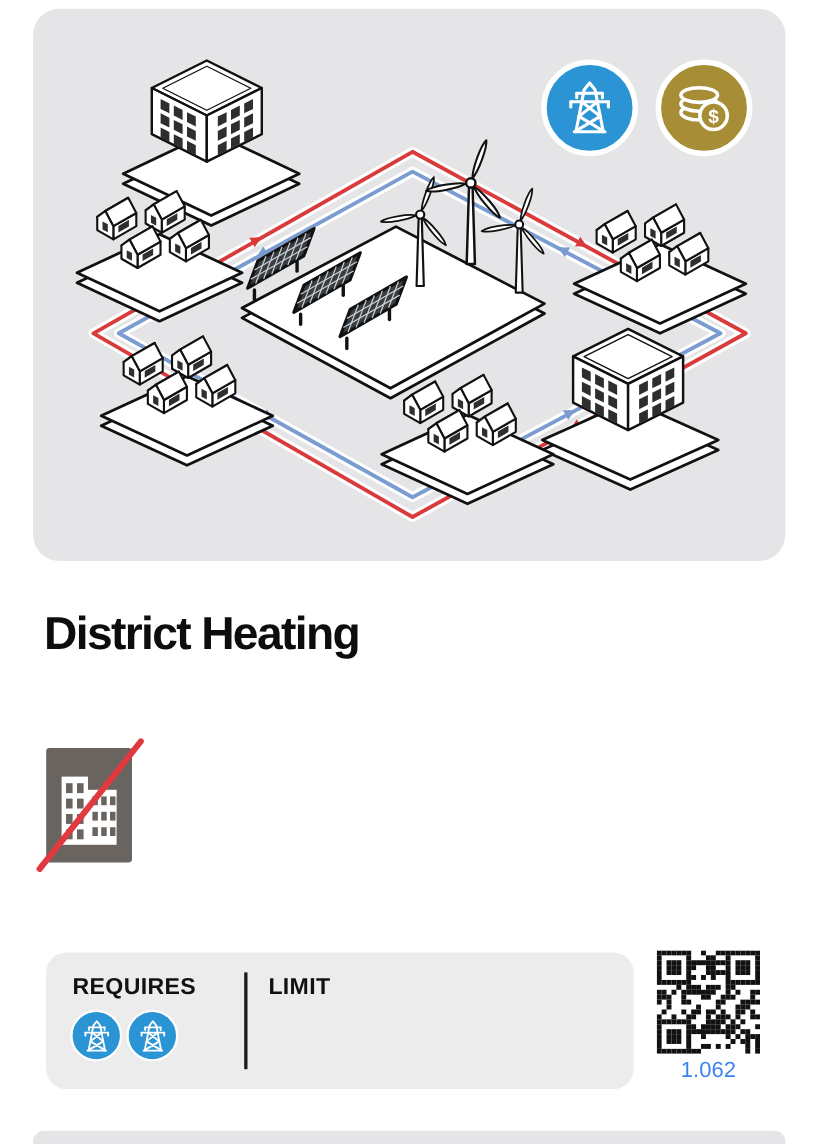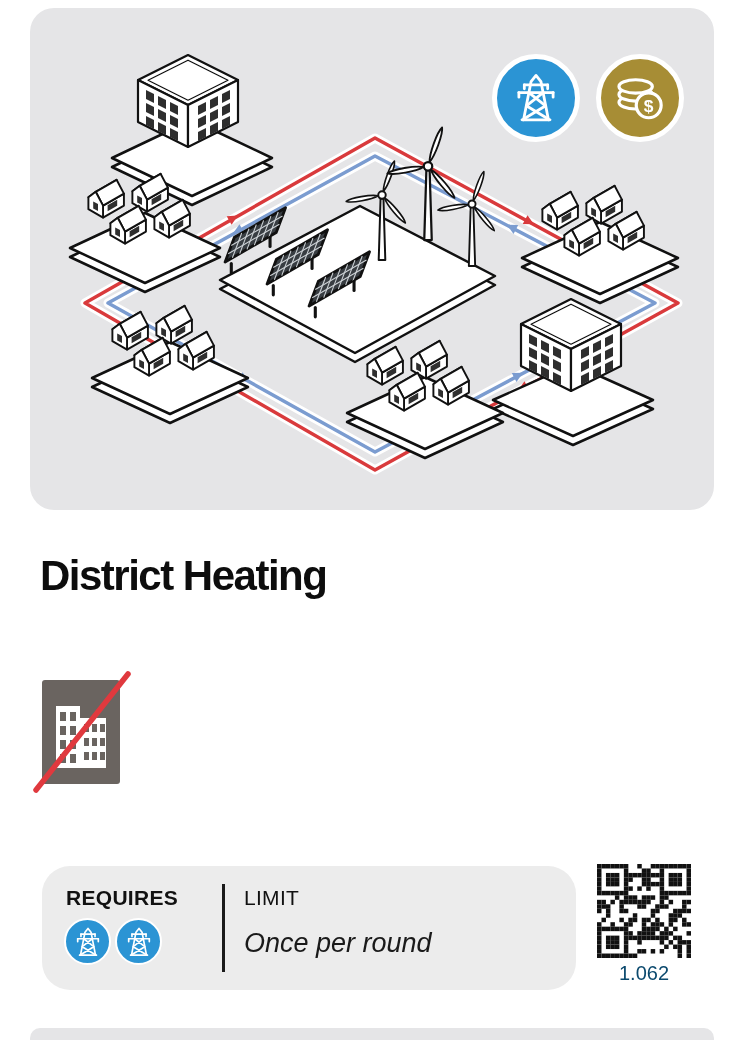--- a/index.html
+++ b/index.html
@@ -9,31 +9,31 @@
   .scene{position:absolute;left:0;top:0;width:684px;height:502px}
 
   .badge{position:absolute;border-radius:50%;border:5px solid #fff;display:flex;align-items:center;justify-content:center}
   .badge.electricity{width:88px;height:88px;top:46px;right:134px;background:#2B94D4}
   .badge.money{width:88px;height:88px;top:46px;right:30px;background:#A78D35}
 
   .title{position:absolute;left:40px;top:552px;font-size:42px;font-weight:800;color:#0d0d0d;letter-spacing:-1.5px}
 
   .restriction{position:absolute;left:32px;top:670px;width:100px;height:124px}
 
-  .infobox{position:absolute;left:42px;top:866px;width:534px;height:124px;background:#ececec;border-radius:28px}
+  .infobox{position:absolute;left:42px;top:866px;width:534px;height:124px;background:#ececec;border-radius:18px}
   .req-label{position:absolute;left:24px;top:20px;font-size:21px;font-weight:700;color:#111;letter-spacing:.3px}
   .req-icons{position:absolute;left:22px;top:52px;display:flex;gap:4px}
   .mini-badge{width:47px;height:47px;border-radius:50%;background:#2B94D4;border:2.5px solid #fff;display:flex;align-items:center;justify-content:center}
   .divider{position:absolute;left:180px;top:18px;width:2.5px;height:88px;background:#1a1a1a}
-  .limit-label{position:absolute;left:202px;top:20px;font-size:21px;font-weight:400;color:#111;letter-spacing:.3px}
+  .limit-label{position:absolute;left:202px;top:20px;font-size:21px;font-weight:700;color:#111;letter-spacing:.3px}
   .limit-value{position:absolute;left:202px;top:62px;font-size:27px;font-style:italic;color:#1a1a1a}
 
   .qr-block{position:absolute;left:596px;top:864px;width:96px;text-align:center}
   .qr-block svg{width:94px;height:94px;display:block;margin:0 auto}
-  .qr-caption{font-size:20px;color:#0c4a6e;margin-top:4px;display:block}
+  .qr-caption{font-size:20px;color:#3b82f6;margin-top:4px;display:block}
 
   .bottom-strip{position:absolute;left:30px;top:1028px;width:684px;height:12px;background:#e5e5e7;border-radius:10px 10px 0 0}
 </style>
 </head>
 <body>
 
 <div>
 
   <div class="artwork">
     <svg class="scene" viewBox="0 0 684 502">
@@ -248,21 +248,20 @@
           </svg>
       </div>
       <div class="mini-badge">
         <svg viewBox="-16 -18 32 36" width="30" height="34">
             <use href="#pylon"></use>
           </svg>
       </div>
     </div>
     <div class="divider"></div>
     <span class="limit-label">LIMIT</span>
-    <span class="limit-value">Once per round</span>
   </div>
 
   <div class="qr-block">
     <svg id="qr-svg" viewBox="0 0 84 84">
         <rect x="0" y="0" width="84" height="84" fill="#fff"></rect>
         <rect x="0" y="0" width="4" height="4" fill="#111"></rect>
         <rect x="4" y="0" width="4" height="4" fill="#111"></rect>
         <rect x="8" y="0" width="4" height="4" fill="#111"></rect>
         <rect x="12" y="0" width="4" height="4" fill="#111"></rect>
         <rect x="16" y="0" width="4" height="4" fill="#111"></rect>

